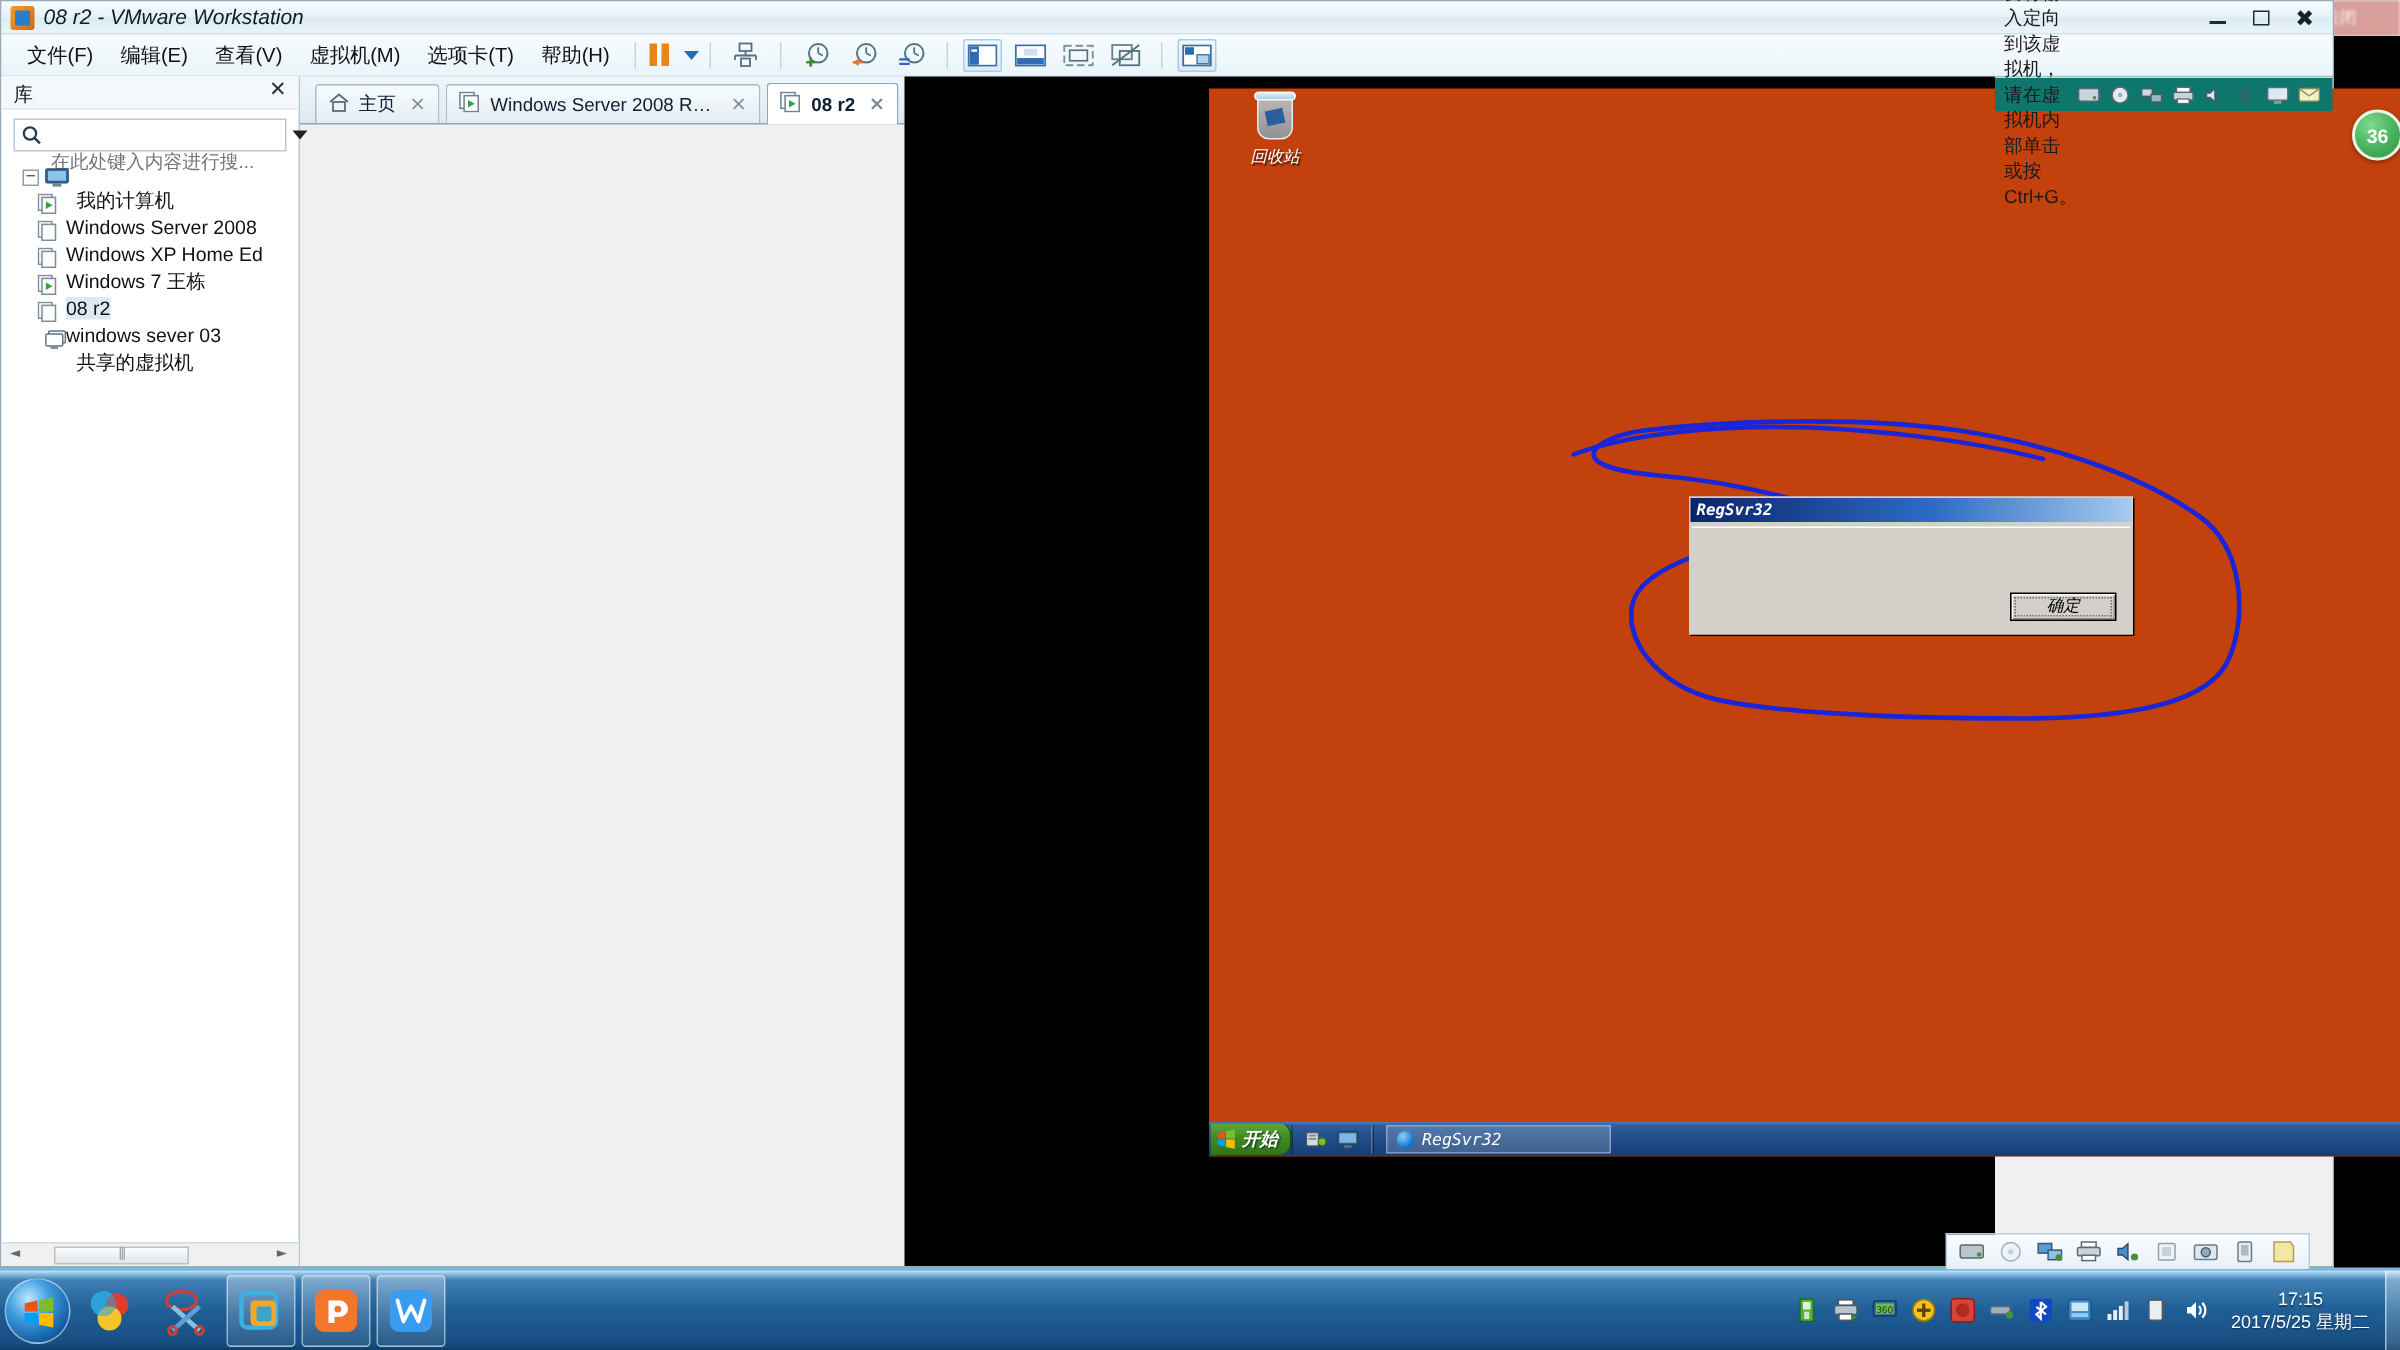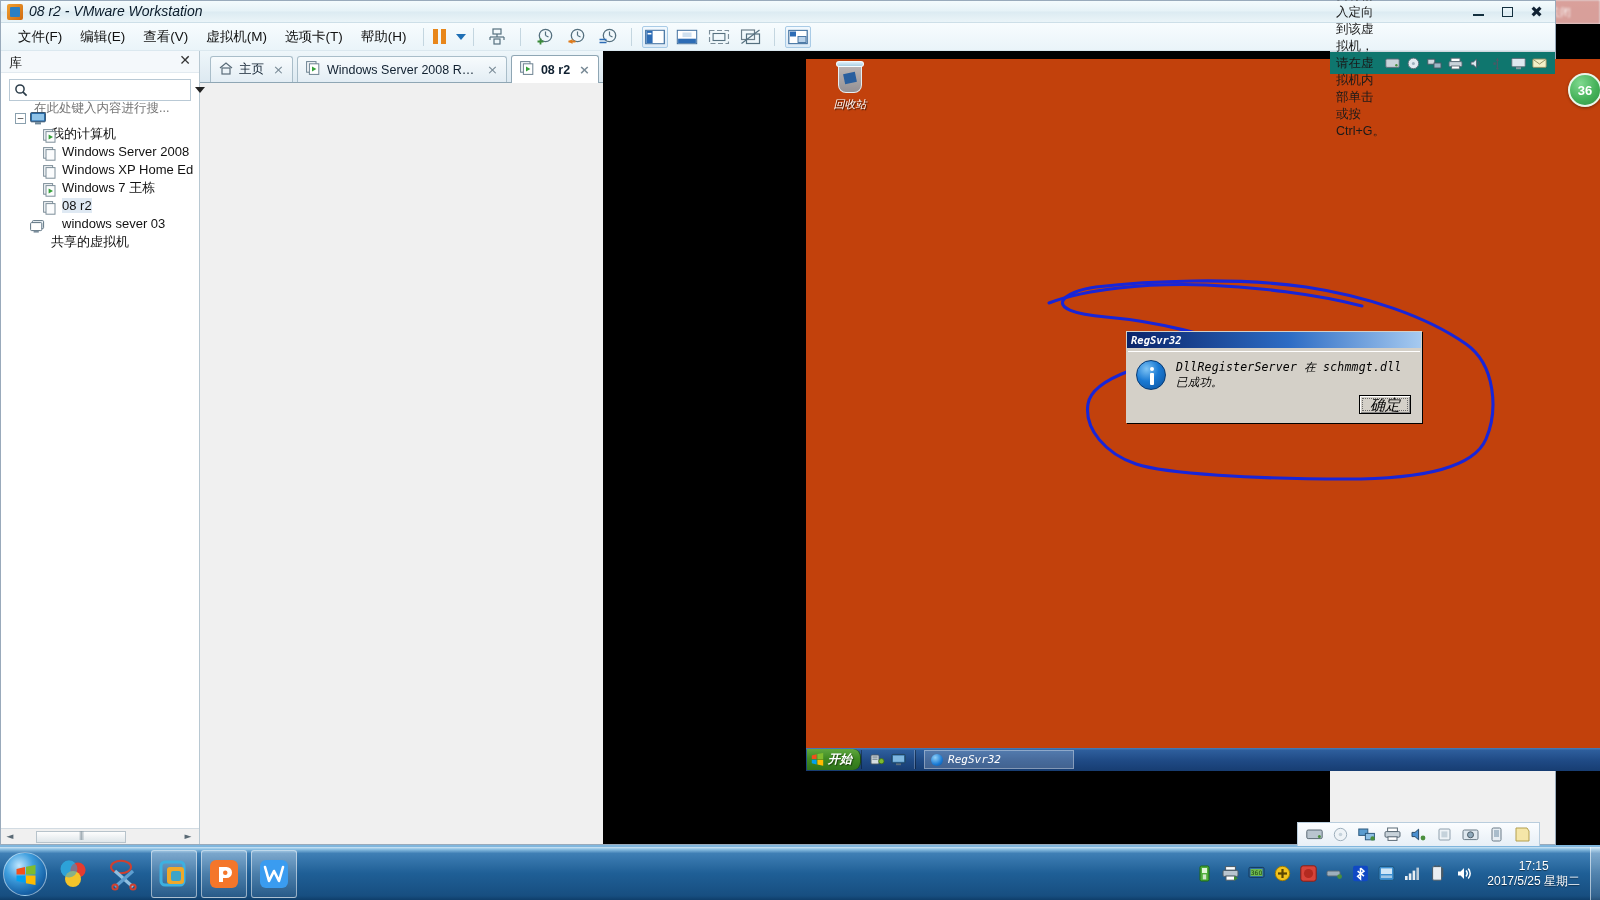--- a/index.html
+++ b/index.html
@@ -125,21 +125,21 @@
   #lib-search input {
     border:0; outline:0; flex:1 1 auto; font-size:12.5px; color:#a16207;
     font-family:"Liberation Sans",sans-serif; padding-left:2px; background:transparent;margin-top:35px;
   }
   #lib-search .dd {
     width:0;height:0;border-left:5px solid transparent;border-right:5px solid transparent;
     border-top:6px solid #222; margin-right:7px;
   }
   #tree { margin-top:4px; font-size:13px; color:#111; flex:1 1 auto; overflow:hidden; }
   .tree-row { display:flex; align-items:center; height:18px; padding-left:4px; white-space:nowrap; }
-  .tree-row.indent1 { padding-left:42px; }
+  .tree-row.indent1 { padding-left:24px; }
   .tree-row.root { padding-left:14px; }
   .tree-row.selected .tlabel { background:#dfe9f3; }
   .expander {
     width:11px;height:11px;border:1px solid #8aa0ae;background:#fff;
     font-size:9px;line-height:9px;text-align:center;color:#333;margin-right:4px;
     flex:0 0 11px; font-family:"DejaVu Sans",sans-serif;
   }
   .mon-icon { width:16px;height:13px;margin-right:5px;flex:0 0 16px; position:relative; }
   .vm-icon { width:14px;height:14px;margin-right:5px;flex:0 0 14px;position:relative; }
   .tlabel { overflow:hidden; text-overflow:clip;margin-top:31px; }
@@ -250,24 +250,24 @@
     content:""; position:absolute; left:13px; top:6px; width:4px; height:4px;
     background:#fff; border-radius:50%;
   }
   .info-icon::after {
     content:""; position:absolute; left:13px; top:12px; width:4px; height:12px;
     background:#fff; border-radius:1px;
   }
   #dialog .dlg-msg { font-size:11.5px; color:#000; letter-spacing:.2px; }
   #dialog .dlg-btnrow { position:absolute; right:9px; bottom:7px; }
   #okbtn {
-    width:52px; height:19px; background:#d4d0c8;
+    width:71px; height:19px; background:#d4d0c8;
     border:1px solid #000;
     box-shadow: inset 1px 1px 0 #fff, inset -1px -1px 0 #888;
-    font-size:15px; color:#000; text-align:center; line-height:17px;
+    font-size:11px; color:#000; text-align:center; line-height:17px;
     font-family:"Liberation Sans",sans-serif;
     position:relative;
   }
   #okbtn::after {
     content:""; position:absolute; left:2px; top:2px; right:2px; bottom:2px;
     border:1px dotted #6b6b6b;
   }
 
   
   #vm-gadgets {
@@ -679,24 +679,20 @@
           </div>
 
           <svg id="annotation" viewBox="0 0 941 712">
             <path d="M 458 295 C 430 288 380 265 300 258 C 230 252 258 232 290 228 C 340 222 430 218 500 228 C 560 237 620 257 660 285 C 690 306 692 352 680 380 C 668 408 620 420 540 420 C 450 420 360 415 330 405 C 300 395 278 370 282 345 C 286 320 340 300 420 293" fill="none" stroke="#1825d8" stroke-width="3.1" stroke-linecap="round" stroke-linejoin="round"></path>
             <path d="M 243 244 C 280 230 340 224 400 226 C 450 228 510 235 556 247" fill="none" stroke="#1825d8" stroke-width="3" stroke-linecap="round"></path>
           </svg>
 
           <div id="dialog">
             <div class="dlg-title">RegSvr32</div>
             <div class="dlg-inner">
-              <div class="dlg-msgrow">
-                <div class="info-icon"></div>
-                <div class="dlg-msg">DllRegisterServer 在 schmmgt.dll 已成功。</div>
-              </div>
               <div class="dlg-btnrow">
                 <div id="okbtn">确定</div>
               </div>
             </div>
           </div>
 
           <div id="vm-gadgets">
             <div class="g">
               <svg width="14" height="12" viewBox="0 0 14 12">
                 <rect x="1" y="3" width="12" height="6" rx="1" fill="#e8e8e8" stroke="#6b6b6b" stroke-width="1"></rect>

